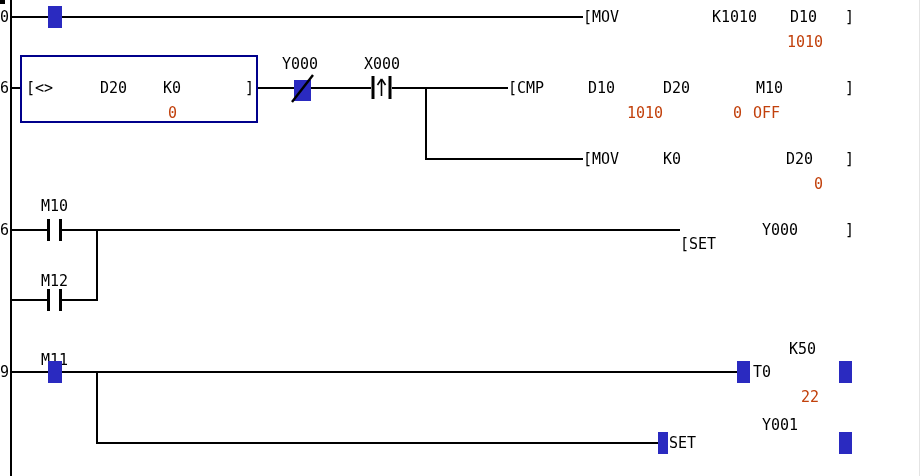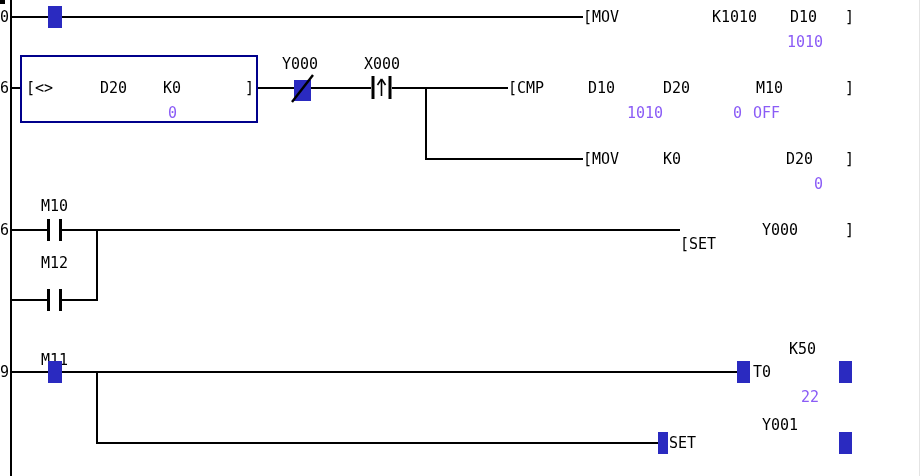--- a/index.html
+++ b/index.html
@@ -1,19 +1,19 @@
 <!DOCTYPE html>
 <html><head>
 <meta charset="utf-8">
 <style>
   html,body{margin:0;padding:0;background:#fff;}
   .ladder{position:relative;width:921px;height:476px;background:#ffffff;overflow:hidden;
           font-family:"DejaVu Sans Mono","Liberation Mono",monospace;}
   .t{position:absolute;font-size:15px;line-height:18px;color:#000000;white-space:pre;}
-  .blue{color:#8b5cf6;}
+  .blue{color:#c2410c;}
   .hline{position:absolute;height:2px;background:#000000;}
   .vline{position:absolute;width:2px;background:#000000;}
   .contact-no{position:absolute;width:15px;height:22px;background:#ffffff;
               border-left:3px solid #000000;border-right:3px solid #000000;box-sizing:border-box;}
   .contact-on{position:absolute;width:14px;height:22px;background:#2a2ac0;}
   .hl{position:absolute;background:#2a2ac0;}
   .cmpbox{position:absolute;border:2px solid #00008b;background:#ffffff;box-sizing:border-box;}
   .abs{position:absolute;}
   .corner{position:absolute;left:0;top:0;width:5px;height:4px;background:#000000;}
   .edge{position:absolute;top:0;height:476px;width:1px;background:#e4e4e4;}
@@ -84,21 +84,21 @@
   <span class="t" style="left:786px;top:150px">D20</span>
   <span class="t" style="left:845px;top:150px">]</span>
   <span class="t blue" style="left:814px;top:175px">0</span>
 
   <div class="hline" style="left:10px;top:229px;width:670px"></div>
   <div class="vline" style="left:96px;top:229px;height:72px"></div>
   <div class="hline" style="left:10px;top:299px;width:88px"></div>
 
   <span class="t" style="left:41px;top:197px">M10</span>
   <div class="contact-no" style="left:47px;top:219px"></div>
-  <span class="t" style="left:41px;top:254px">M12</span>
+  <span class="t" style="left:41px;top:272px">M12</span>
   <div class="contact-no" style="left:47px;top:289px"></div>
 
   <span class="t" style="left:680px;top:235px">[SET</span>
   <span class="t" style="left:762px;top:221px">Y000</span>
   <span class="t" style="left:845px;top:221px">]</span>
 
   <div class="hline" style="left:10px;top:371px;width:728px"></div>
   <div class="vline" style="left:96px;top:371px;height:73px"></div>
   <div class="hline" style="left:97px;top:442px;width:561px"></div>
 

